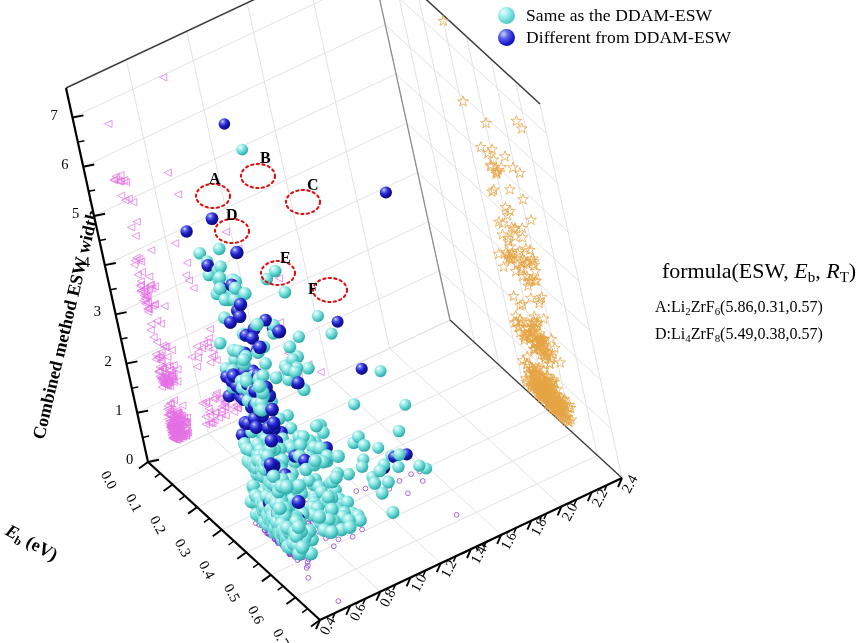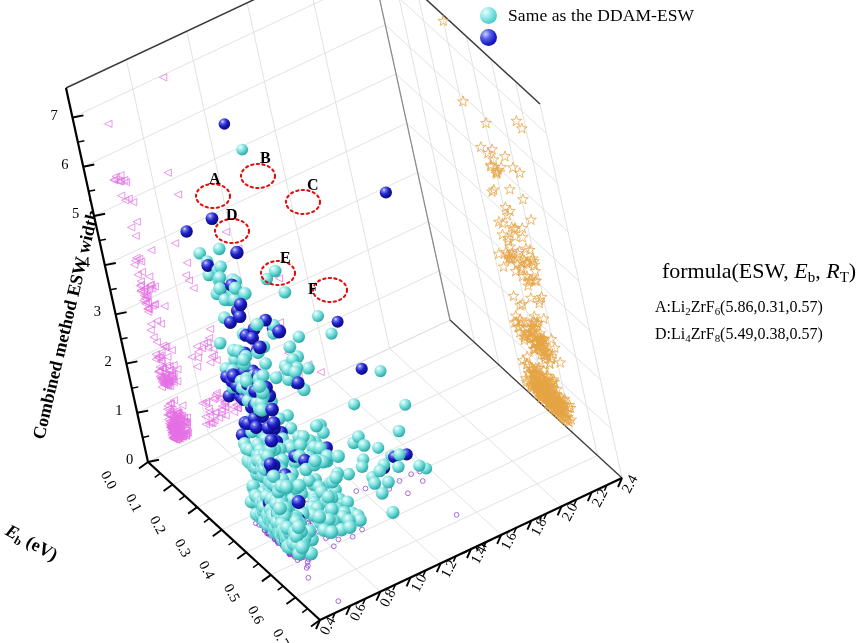--- a/index.html
+++ b/index.html
@@ -1,21 +1,21 @@
 <!DOCTYPE html>
 <html><head>
 <meta charset="utf-8">
 <style>
   html,body{margin:0;padding:0;background:#ffffff;}
   body{width:864px;height:643px;overflow:hidden;
        font-family:"Liberation Serif",serif;color:#000;}
   #root{position:relative;width:864px;height:643px;}
 
   
-  .legend-top{position:absolute;left:480px;top:4px;}
+  .legend-top{position:absolute;left:498px;top:4px;}
   .legend-row{display:flex;align-items:center;height:22px;}
   .legend-swatch{width:17px;height:17px;border-radius:50%;margin-right:11px;flex:0 0 auto;}
   .sw-cyan{background:radial-gradient(circle at 33% 30%, #e6ffff 0%, #9fecea 30%, #5fd4d2 62%, #2fb3b2 100%);}
   .sw-blue{background:radial-gradient(circle at 33% 30%, #c9d4ff 0%, #5a63e8 28%, #1a1ac8 62%, #0d0d8c 100%);}
   .legend-label{font-size:17.5px;letter-spacing:.1px;white-space:nowrap;}
 
   
   .formula-panel{position:absolute;left:655px;top:258px;width:208px;}
   .formula-title{font-size:22px;text-align:center;margin-bottom:8px;white-space:nowrap;}
   .formula-line{font-size:16px;line-height:1.62;white-space:nowrap;}
@@ -48,20 +48,21 @@
 
 <div id="root">
 
   <div class="legend-top">
     <div class="legend-row">
       <span class="legend-swatch sw-cyan"></span>
       <span class="legend-label">Same as the DDAM-ESW</span>
     </div>
     <div class="legend-row">
       <span class="legend-swatch sw-blue"></span>
+      <span class="legend-label">Different from DDAM-ESW</span>
     </div>
   </div>
 
   <div class="formula-panel">
     <div class="formula-title">
       <span>formula(ESW, </span><span class="ital">E</span><sub>b</sub><span>, </span><span class="ital">R</span><sub>T</sub><span>)</span>
     </div>
     <div id="formula-lines">
         <div class="formula-line">A:Li<sub>2</sub>ZrF<sub>6</sub>(5.86,0.31,0.57)</div>
         <div class="formula-line">D:Li<sub>4</sub>ZrF<sub>8</sub>(5.49,0.38,0.57)</div>

